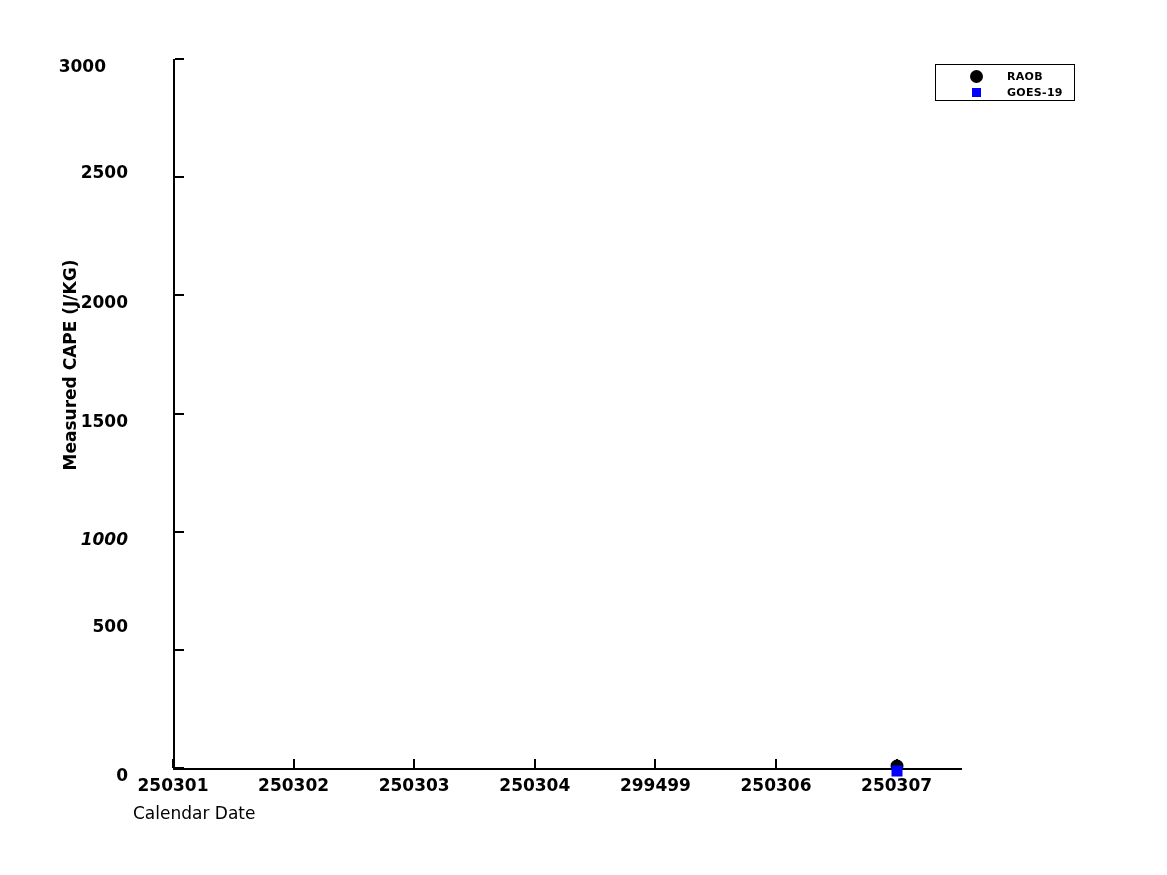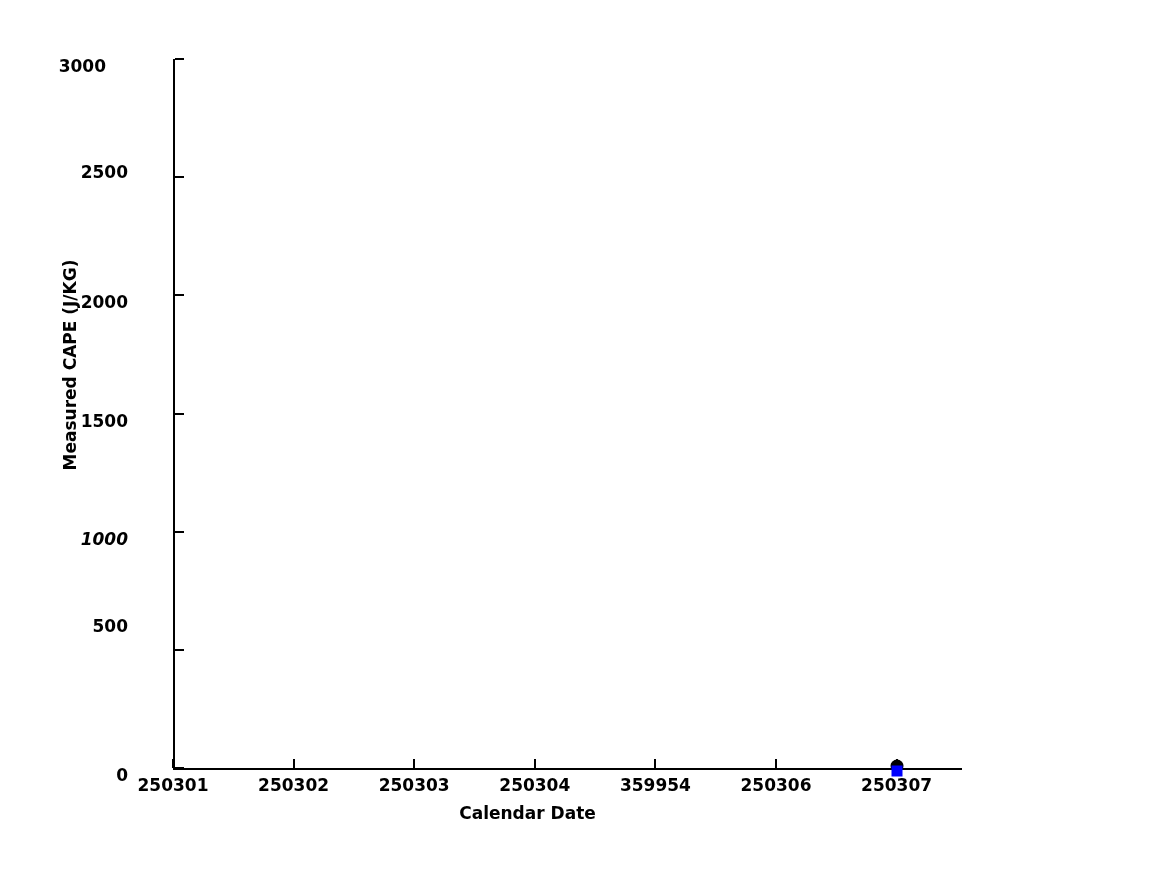--- a/index.html
+++ b/index.html
@@ -91,23 +91,23 @@
     transform: translateX(-50%);
     color: #000000;
   }
 
   
   #xlabel {
     position: absolute;
     left: 133px;
     top: 803px;
     width: 789px;
-    text-align: center;
-    font-size: 17px;
-    font-weight: bold;
+    text-align: left;
+    font-size: 17px;
+    font-weight: normal;
     color: #000000;
   }
   #ylabel {
     position: absolute;
     left: -286px;
     top: 355px;
     width: 711px;
     text-align: center;
     font-size: 17px;
     font-weight: bold;
@@ -196,21 +196,21 @@
     <div id="xtick-container">
         <div class="xtick" style="left: -1px;"></div>
         <div class="xtick-label" style="left: 0px;">250301</div>
         <div class="xtick" style="left: 119.6px;"></div>
         <div class="xtick-label" style="left: 120.6px;">250302</div>
         <div class="xtick" style="left: 240.2px;"></div>
         <div class="xtick-label" style="left: 241.2px;">250303</div>
         <div class="xtick" style="left: 360.8px;"></div>
         <div class="xtick-label" style="left: 361.8px;">250304</div>
         <div class="xtick" style="left: 481.4px;"></div>
-        <div class="xtick-label" style="left: 482.4px;">359954</div>
+        <div class="xtick-label" style="left: 482.4px;">299499</div>
         <div class="xtick" style="left: 602px;"></div>
         <div class="xtick-label" style="left: 603px;">250306</div>
         <div class="xtick" style="left: 722.6px;"></div>
         <div class="xtick-label" style="left: 723.6px;">250307</div>
       </div>
     <div id="marker-container">
         <div class="marker-circle" style="width: 13px; height: 13px; background: rgb(0, 0, 0); left: 723.6px; top: 707px; z-index: 2;"></div>
         <div class="marker-square" style="width: 11px; height: 11px; background: rgb(0, 0, 255); left: 723.6px; top: 712px; z-index: 3;"></div>
       </div>
   </div>
@@ -222,14 +222,28 @@
       <div class="ytick-label" style="top: 410.5px; right: 1039px;">1500</div>
       <div class="ytick-label" style="top: 292.333px; right: 1039px;">2000</div>
       <div class="ytick-label" style="top: 162px; right: 1039px;">2500</div>
       <div class="ytick-label" style="top: 56px; right: 1061px;">3000</div>
     </div>
 
   <div id="xlabel">Calendar Date</div>
 
   <div id="ylabel">Measured CAPE (J/KG)</div>
 
+  <div id="legend">
+      <div class="legend-row" style="top: 3px;">
+        <div class="legend-handle">
+          <div class="lg-circle" style="background: rgb(0, 0, 0);"></div>
+        </div>
+        <div class="legend-label">RAOB</div>
+      </div>
+      <div class="legend-row" style="top: 19px;">
+        <div class="legend-handle">
+          <div class="lg-square" style="background: rgb(0, 0, 255);"></div>
+        </div>
+        <div class="legend-label">GOES-19</div>
+      </div>
+    </div>
 
 </div>
 
 </body></html>

